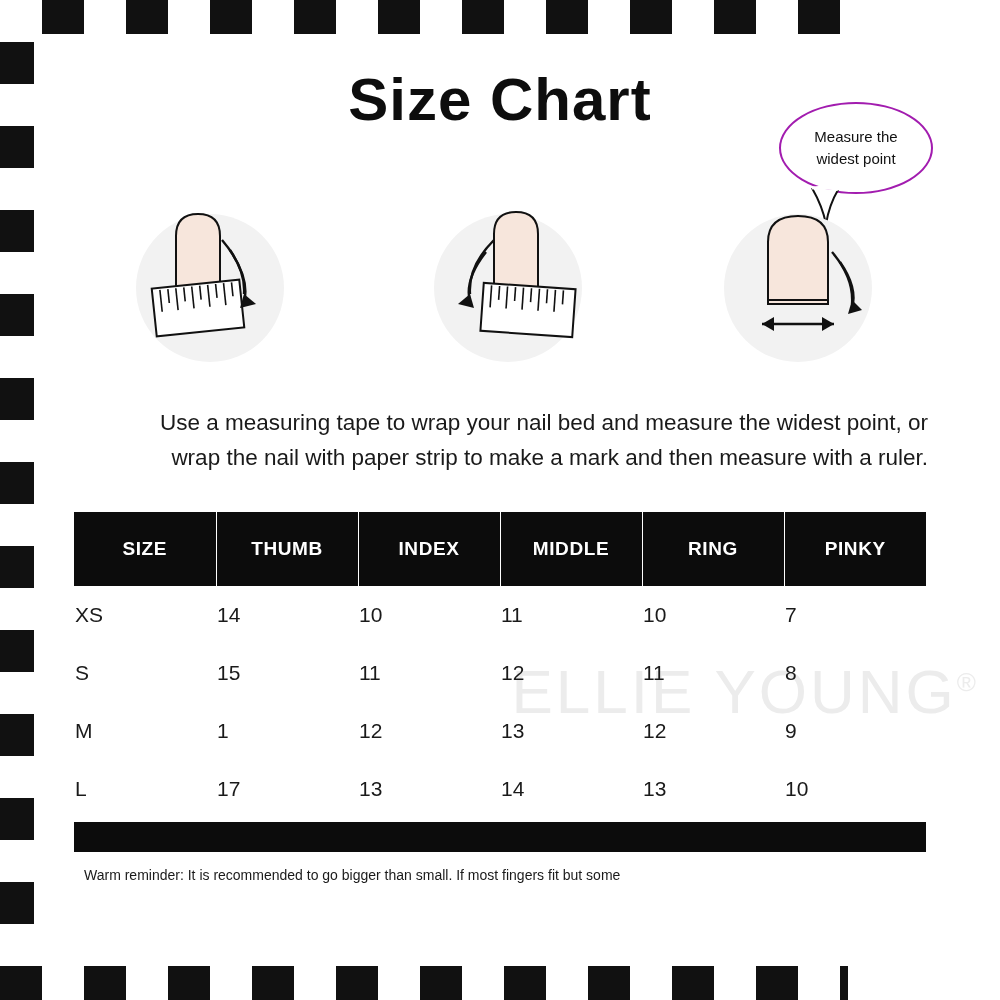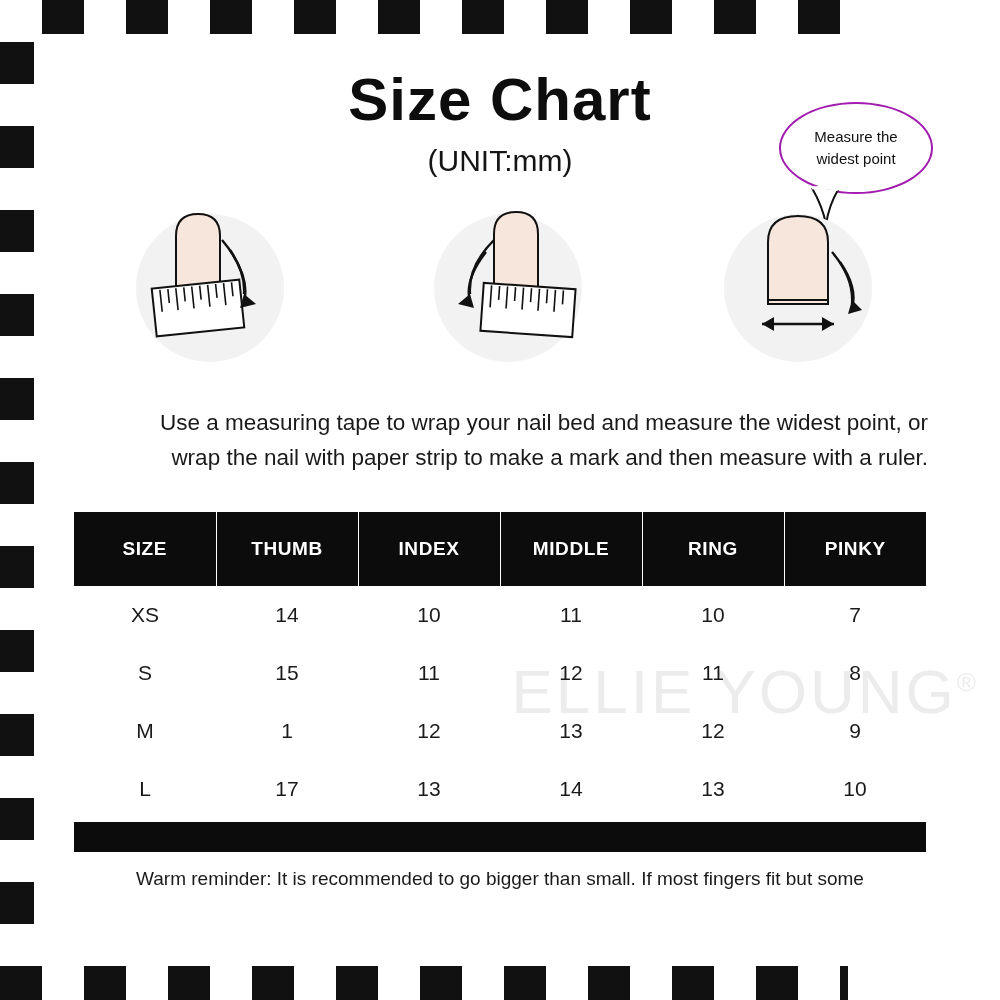--- a/index.html
+++ b/index.html
@@ -145,21 +145,21 @@
     color: #ffffff;
     font-size: 19px;
     font-weight: bold;
     letter-spacing: 0.6px;
     height: 72px;
     border-right: 1px solid #ffffff;
   }
   table.size-table thead th:last-child { border-right: none; }
   table.size-table tbody td {
     height: 56px;
-    text-align: center;
+    text-align: left;
     font-size: 21px;
     color: #1a1a1a;
     background: transparent;
   }
   table.size-table tbody td.size-cell { font-size: 21px; }
   .table-footer-bar {
     width: 852px;
     height: 30px;
     background: #0c0c0c;
     position: relative;
@@ -186,37 +186,36 @@
     font-size: 26px;
     vertical-align: super;
   }
 
   
   .reminder {
     position: absolute;
     left: 50px;
     top: 830px;
     width: 832px;
-    text-align: center;
-    font-size: 19px;
+    text-align: left;
+    font-size: 14px;
     line-height: 1.6;
     color: #1a1a1a;
   }
 </style>
 </head>
 <body>
 
 <div id="root">
 
   <div class="checker"></div>
 
   <div class="card">
 
     <div class="title">Size Chart</div>
-    <div class="subtitle">(UNIT:mm)</div>
 
     <div class="bubble">
       <span>Measure the</span>
       <span>widest point</span>
     </div>
     <svg class="bubble-tail" viewBox="0 0 30 40">
       <path d="M2,2 C10,16 14,28 16,38 C18,26 22,14 28,4" fill="#ffffff" stroke="#111111" stroke-width="2"></path>
       <path d="M2,2 C12,1 22,1 28,4" fill="#ffffff" stroke="#ffffff" stroke-width="3"></path>
     </svg>
 

